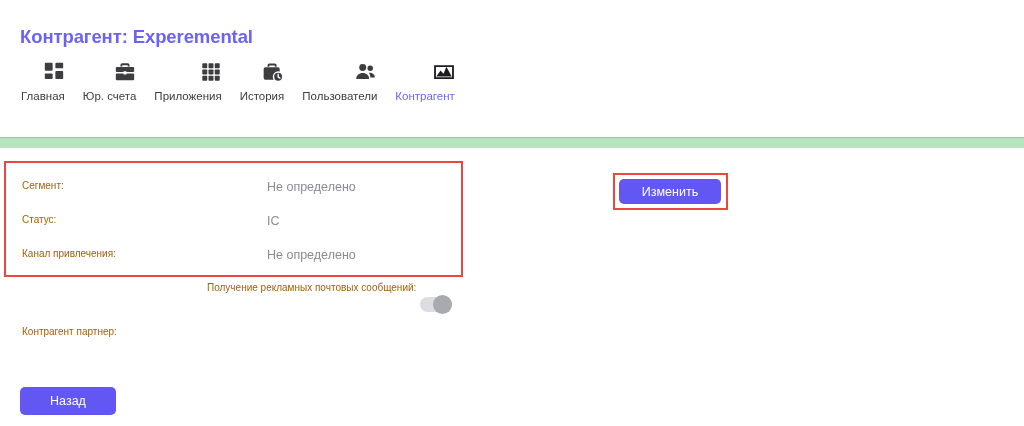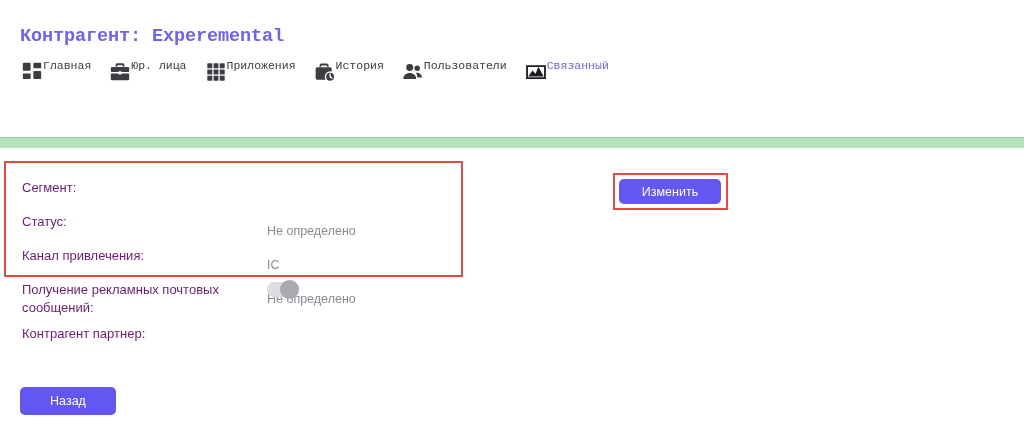--- a/index.html
+++ b/index.html
@@ -18,21 +18,20 @@
 
   
   .header {
     position: absolute;
     left: 0;
     top: 0;
     width: 1024px;
     height: 137px;
     background: #ffffff;
     box-sizing: border-box;
-    font-family: Liberation Mono, monospace;
   }
   .page-title {
     position: absolute;
     left: 20px;
     top: 26px;
     font-size: 18.5px;
     font-weight: bold;
     color: #6c63f5;
     letter-spacing: -0.1px;
     white-space: nowrap;
@@ -41,21 +40,22 @@
   
   .nav-tabs {
     position: absolute;
     left: 12px;
     top: 60px;
     display: flex;
     align-items: flex-start;
   }
   .nav-tab {
     display: flex;
-    align-items: flex-start;
+    flex-direction: column;
+    align-items: flex-end;
     padding: 0 9px;
     cursor: pointer;
     text-decoration: none;
     min-width: 34px;
   }
   .nav-icon {
     height: 24px;
     display: flex;
     align-items: center;
     justify-content: center;
@@ -107,31 +107,30 @@
     top: 30px;
     width: 430px;
   }
   .detail-row {
     display: flex;
     align-items: flex-start;
     height: 34px;
   }
   .detail-label {
     width: 245px;
-    font-size: 13px;
-    color: #701a75;
+    font-size: 10px;
+    color: #a16207;
     line-height: 1.35;
     padding-top: 1px;
   }
   .detail-value {
     font-size: 12.5px;
     color: #8b8b93;
     line-height: 1.35;
     padding-top: 1px;
-    margin-top: 44px;
   }
 
   
   .annot-box {
     position: absolute;
     border: 2px solid #e8483f;
     box-sizing: border-box;
     pointer-events: none;
   }
   #annot-details {
@@ -143,22 +142,23 @@
   #annot-button {
     left: 613px;
     top: 25px;
     width: 115px;
     height: 37px;
   }
 
   
   .toggle-row {
     display: flex;
-    align-items: flex-start;
+    align-items: flex-end;
     height: 44px;
+    flex-direction: column;
   }
   .toggle {
     width: 32px;
     height: 15px;
     border-radius: 8px;
     background: #dddde1;
     position: relative;
     margin-top: 2px;
     cursor: pointer;
   }
@@ -225,21 +225,21 @@
 
     <div class="nav-tab">
       <span class="nav-icon">
         <svg width="22" height="22" viewBox="0 0 24 24">
           <path d="M9 2.5h6a2 2 0 0 1 2 2V6h-2V4.5H9V6H7V4.5a2 2 0 0 1 2-2z"></path>
           <rect x="2" y="6.5" width="20" height="5.5" rx="1.2"></rect>
           <rect x="2" y="13.5" width="20" height="7.5" rx="1.2"></rect>
           <rect x="10.2" y="11.2" width="3.6" height="3.6" rx="0.8" fill="#fff"></rect>
         </svg>
       </span>
-      <span class="nav-label">Юр. лица</span>
+      <span class="nav-label">Юр. счета</span>
     </div>
 
 
 
     <div class="nav-tab">
       <span class="nav-icon">
         <svg width="22" height="22" viewBox="0 0 24 24">
           <rect x="2.5" y="2.5" width="5.4" height="5.4" rx="0.8"></rect>
           <rect x="9.3" y="2.5" width="5.4" height="5.4" rx="0.8"></rect>
           <rect x="16.1" y="2.5" width="5.4" height="5.4" rx="0.8"></rect>
@@ -279,21 +279,21 @@
     </div>
 
 
     <div class="nav-tab active">
       <span class="nav-icon">
         <svg width="22" height="22" viewBox="0 0 24 24">
           <path d="M2.2 5.5h19.6v13.2H2.2z" fill="none" stroke="#1c1c21" stroke-width="2"></path>
           <path d="M3.6 16.8l4.6-6.4 3.3 3.4 3.1-7.4 5.8 10.4z" fill="#1c1c21"></path>
         </svg>
       </span>
-      <span class="nav-label">Связанный</span>
+      <span class="nav-label">Контрагент</span>
     </div>
 
   </nav>
 </div>
 
 <div class="green-band"></div>
 
 <div class="content">
 
   <div class="details">

